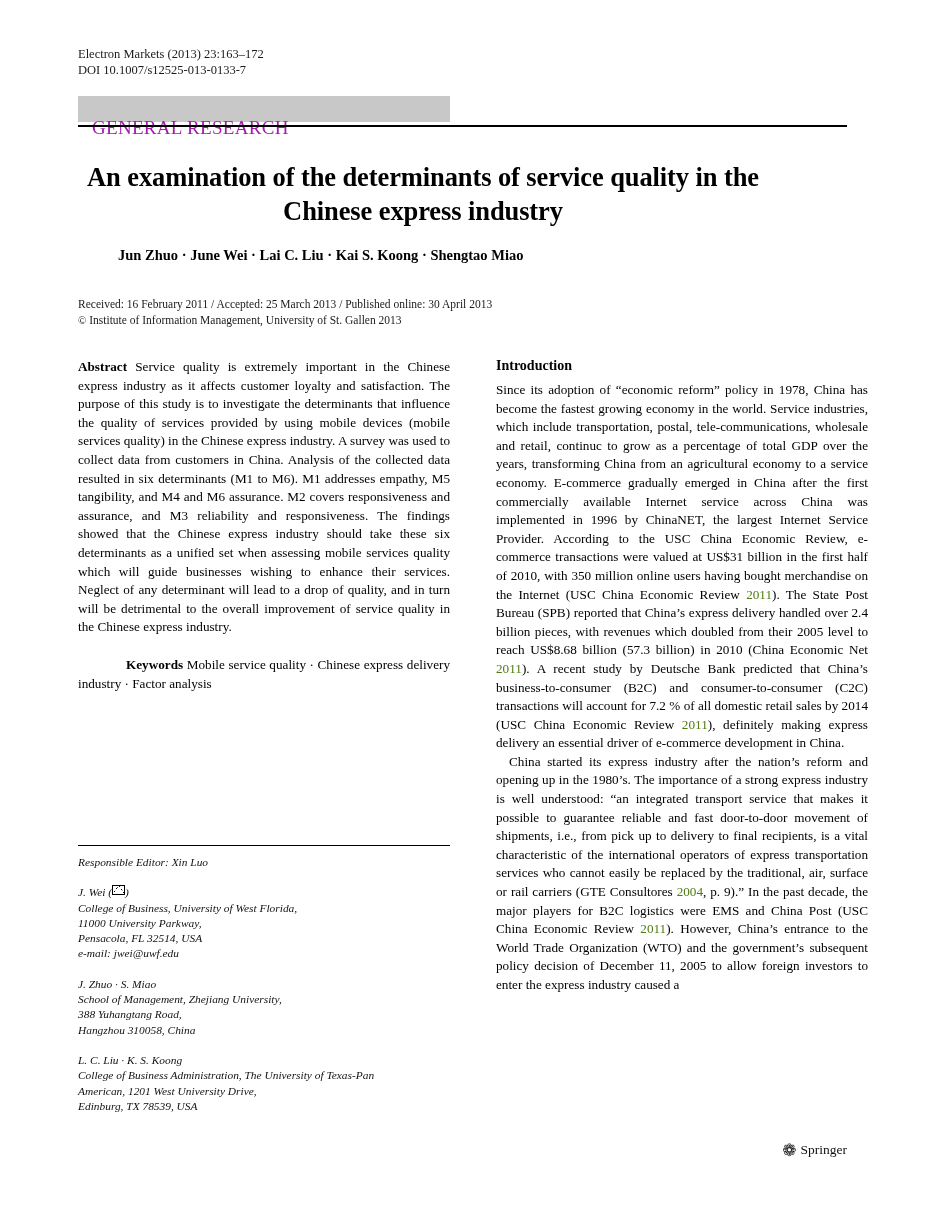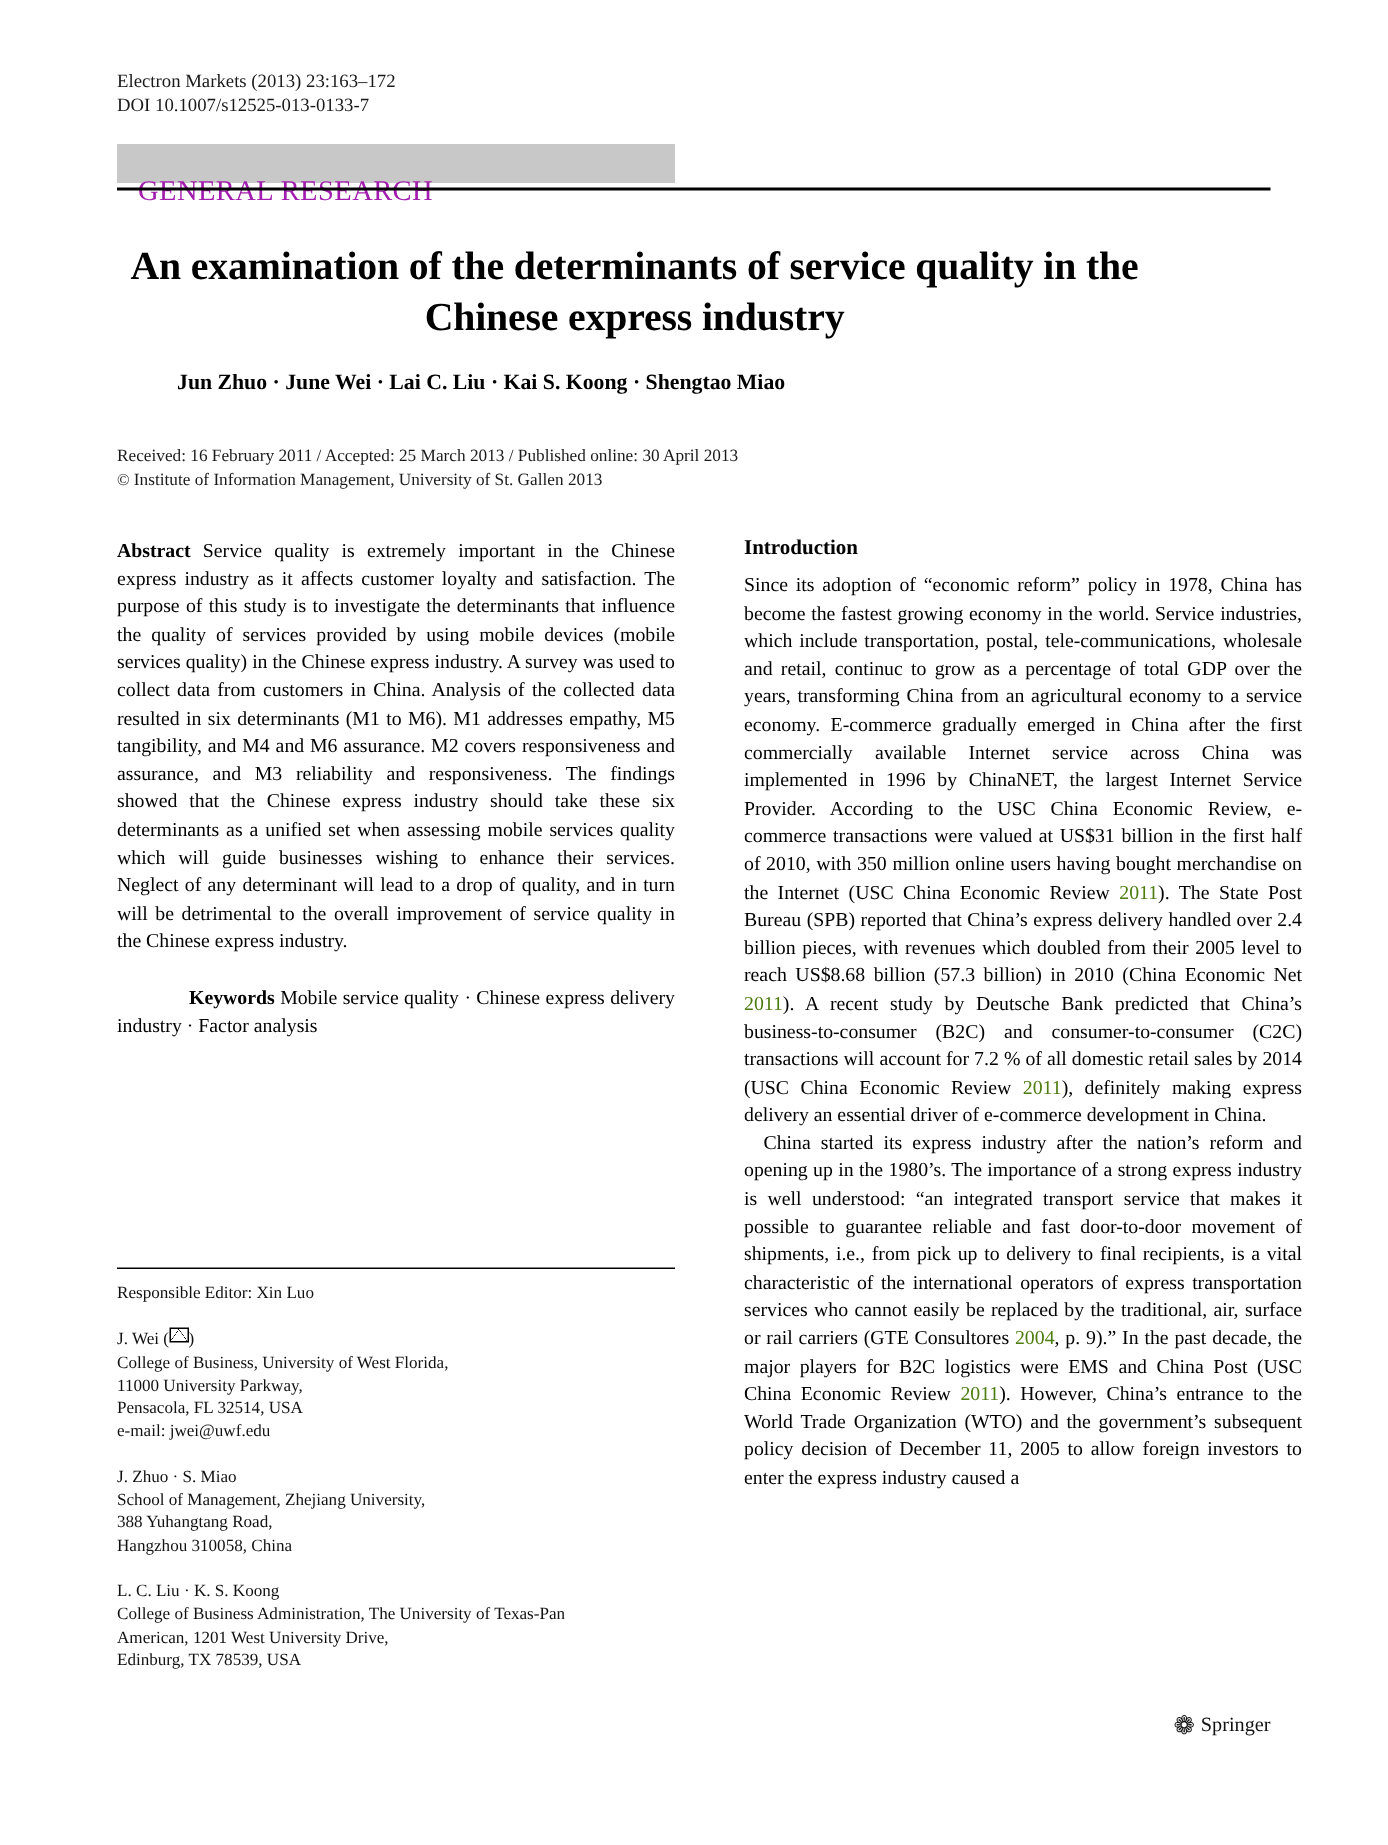--- a/index.html
+++ b/index.html
@@ -142,21 +142,21 @@
   }
   .footnotes {
     position: absolute;
     left: 78px;
     top: 855px;
     width: 372px;
     font-size: 11.4px;
     line-height: 15.3px;
     color: #111;
   }
-  .footnotes .blk { margin-bottom: 15px; }
+  .footnotes .blk { margin-bottom: 15px; font-style: italic; }
   .footnotes .blk:last-child { margin-bottom: 0; }
   .footnotes .line { white-space: nowrap; }
   .env-glyph {
     display: inline-block;
     border: 1px solid #000;
     width: 11px;
     height: 8px;
     line-height: 7px;
     font-size: 8px;
     text-align: center;

